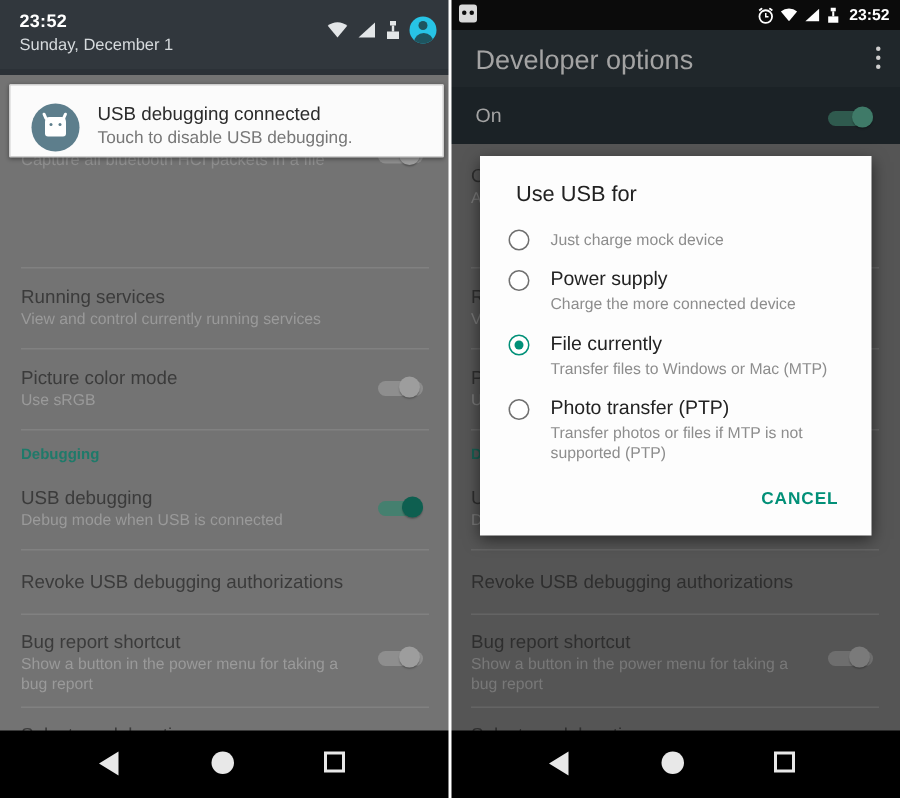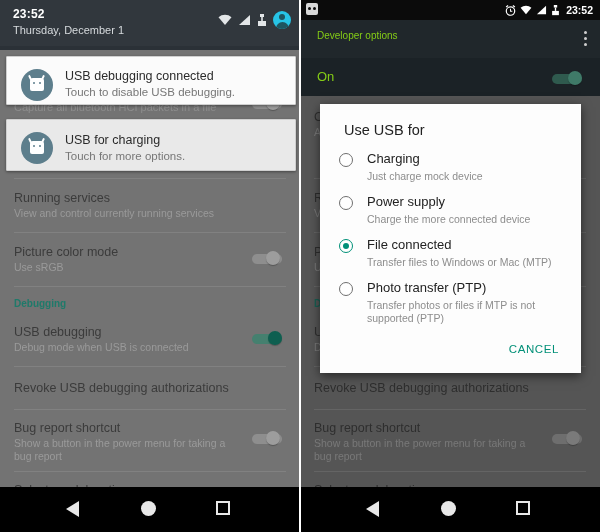--- a/index.html
+++ b/index.html
@@ -53,44 +53,44 @@
 
   
   .statusbar-r{position:absolute;left:0;top:0;width:300px;height:20px;background:#0b0b0b;}
   .sb-r-icons{position:absolute;right:7px;top:4px;display:flex;align-items:center;gap:4px;}
   .sb-r-time{font-size:10.5px;color:#fff;font-weight:bold;margin-left:2px;}
   .dbg-ic{position:absolute;left:6px;top:3px;width:12px;height:12px;border-radius:2px;background:#d8d8d8;}
   .dbg-ic::before{content:"";position:absolute;left:2px;top:4px;width:3px;height:3px;border-radius:50%;background:#0b0b0b;}
   .dbg-ic::after{content:"";position:absolute;left:7px;top:4px;width:3px;height:3px;border-radius:50%;background:#0b0b0b;}
 
   .actionbar{position:absolute;left:0;top:20px;width:300px;height:38px;background:#20272b;}
-  .actionbar .atitle{position:absolute;left:17px;top:10px;font-size:10px;color:#84cc16;}
+  .actionbar .atitle{position:absolute;left:17px;top:10px;font-size:18px;color:#a3a3a3;}
   .kebab{position:absolute;right:12px;top:11px;width:4px;height:16px;}
   .kebab i{display:block;width:3px;height:3px;border-radius:50%;background:#cfcfcf;margin-bottom:3px;}
 
   .onbar{position:absolute;left:0;top:58px;width:300px;height:38px;background:#1b2226;}
-  .onbar .onlabel{position:absolute;left:17px;top:11px;font-size:13px;color:#84cc16;}
+  .onbar .onlabel{position:absolute;left:17px;top:11px;font-size:13px;color:#a3a3a3;}
   .onbar .tgl{right:14px;top:13px;left:auto;}
   .onbar .tgl .track{background:#2f5a4e;}
   .onbar .tgl .knob{background:#3f7a68;}
 
   
   .scrim{position:absolute;left:0;top:96px;width:300px;height:436px;background:rgba(0,0,0,0.22);}
   .dialog{position:absolute;left:20px;top:104px;width:261px;background:#fdfdfd;
           box-shadow:0 3px 10px rgba(0,0,0,.55);}
   .dlg-title{font-size:14.5px;color:#222;padding:18px 0 10px 24px;}
   .opt{position:relative;padding:3px 14px 8px 47px;}
   .radio{position:absolute;left:19px;top:5px;width:14px;height:14px;border-radius:50%;
          border:1.6px solid #6f6f6f;box-sizing:border-box;background:#fff;}
   .radio.sel{border-color:#009078;}
   .radio.sel::after{content:"";position:absolute;left:2.7px;top:2.7px;width:6px;height:6px;border-radius:50%;background:#009078;}
   .opt .olabel{font-size:13px;color:#222;line-height:16px;}
   .opt .odesc{font-size:10.5px;color:#8d8d8d;line-height:13px;margin-top:3px;}
   .dlg-actions{text-align:right;padding:4px 18px 12px 0;}
-  .cancel-btn{display:inline-block;font-size:11.5px;font-weight:normal;color:#029078;letter-spacing:.6px;
+  .cancel-btn{display:inline-block;font-size:11.5px;font-weight:bold;color:#029078;letter-spacing:.6px;
               padding:6px 4px;cursor:pointer;}
 
   
   .navbar{position:absolute;left:0;bottom:0;width:300px;height:45px;background:#000;}
   .navbar .nb{position:absolute;top:14px;}
   .nb-back{left:66px;width:0;height:0;border-top:8px solid transparent;border-bottom:8px solid transparent;
            border-right:13px solid #e8e8e8;}
   .nb-home{left:141px;width:15px;height:15px;border-radius:50%;background:#e8e8e8;}
   .nb-rec{left:216px;width:14px;height:14px;border:2px solid #e8e8e8;box-sizing:border-box;}
 </style>
@@ -162,21 +162,21 @@
     </div>
 
     <div class="hr" style="top:471px;"></div>
 
     <div class="row" style="top:483px;">
       <div class="title">Select mock location app</div>
     </div>
 
     <div class="statusbar-l">
       <div class="sb-time">23:52</div>
-      <div class="sb-date">Thursday, December 1</div>
+      <div class="sb-date">Sunday, December 1</div>
       <div class="sb-icons-l">
         <svg class="ic" width="14" height="12" viewBox="0 0 14 12">
           <path d="M7 11 L0.5 3.2 A10 10 0 0 1 13.5 3.2 Z" fill="#e3e6e8"></path>
         </svg>
         <svg class="ic" width="13" height="12" viewBox="0 0 13 12">
           <path d="M12 1 L12 11 L1 11 Z" fill="#e3e6e8"></path>
         </svg>
         <svg class="ic" width="10" height="13" viewBox="0 0 10 13">
           <rect x="3" y="0" width="4" height="3" fill="#e3e6e8"></rect>
           <rect x="4.2" y="3" width="1.6" height="4" fill="#e3e6e8"></rect>
@@ -192,31 +192,20 @@
         <div class="ear-l"></div>
           <div class="ear-r"></div>
         <div class="body"></div>
           <div class="eye-l"></div>
           <div class="eye-r"></div>
       </div>
       <div class="ntitle">USB debugging connected</div>
       <div class="nsub">Touch to disable USB debugging.</div>
     </div>
 
-    <div class="notif grey" style="top:119px;height:50px;">
-      <div class="nicon">
-        <div class="ear-l"></div>
-          <div class="ear-r"></div>
-        <div class="body"></div>
-          <div class="eye-l"></div>
-          <div class="eye-r"></div>
-      </div>
-      <div class="ntitle" style="top:13px;">USB for charging</div>
-      <div class="nsub" style="top:30px;">Touch for more options.</div>
-    </div>
 
     <div class="navbar">
       <div class="nb nb-back"></div>
       <div class="nb nb-home"></div>
       <div class="nb nb-rec"></div>
     </div>
   </div>
 
   <div class="panel panel-right">
 
@@ -306,33 +295,32 @@
         <div class="track"></div>
         <div class="knob"></div>
       </div>
     </div>
 
     <div class="dialog">
       <div class="dlg-title">Use USB for</div>
 
       <div class="opt">
         <span class="radio"></span>
-        <div class="olabel">Charging</div>
         <div class="odesc">Just charge mock device</div>
       </div>
 
       <div class="opt">
         <span class="radio"></span>
         <div class="olabel">Power supply</div>
         <div class="odesc">Charge the more connected device</div>
       </div>
 
       <div class="opt">
         <span class="radio sel"></span>
-        <div class="olabel">File connected</div>
+        <div class="olabel">File currently</div>
         <div class="odesc">Transfer files to Windows or Mac (MTP)</div>
       </div>
 
       <div class="opt">
         <span class="radio"></span>
         <div class="olabel">Photo transfer (PTP)</div>
         <div class="odesc">Transfer photos or files if MTP is not supported (PTP)</div>
       </div>
 
 

